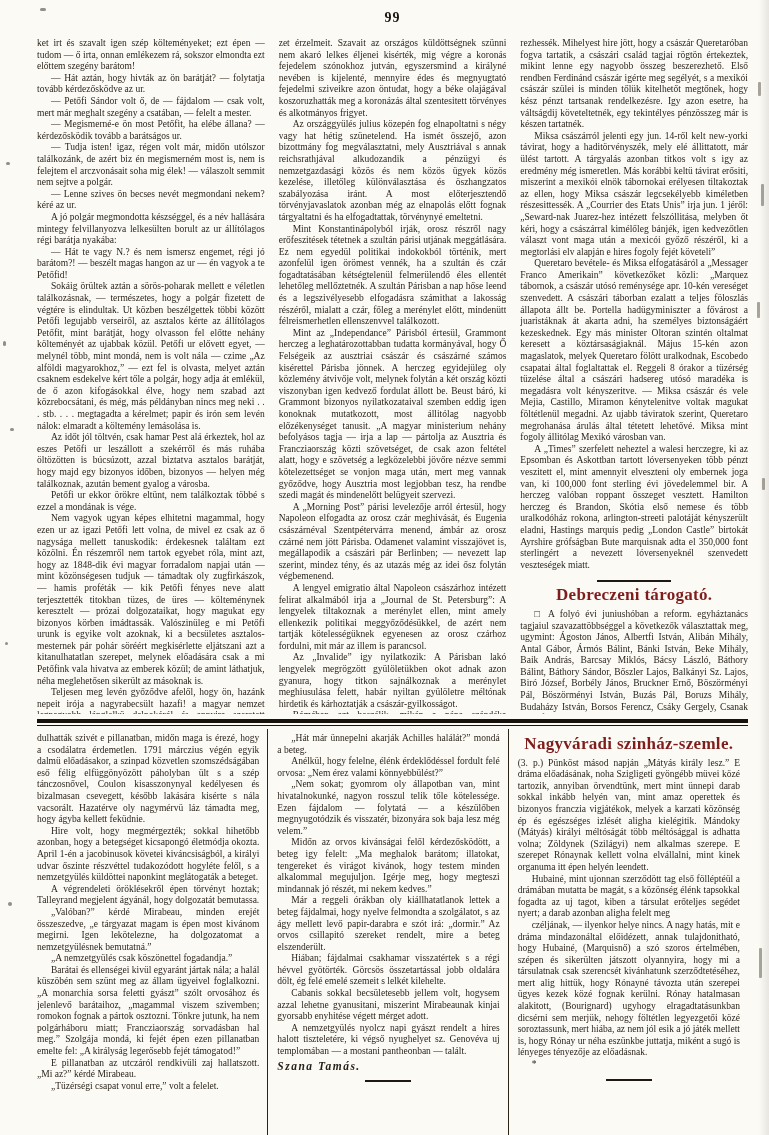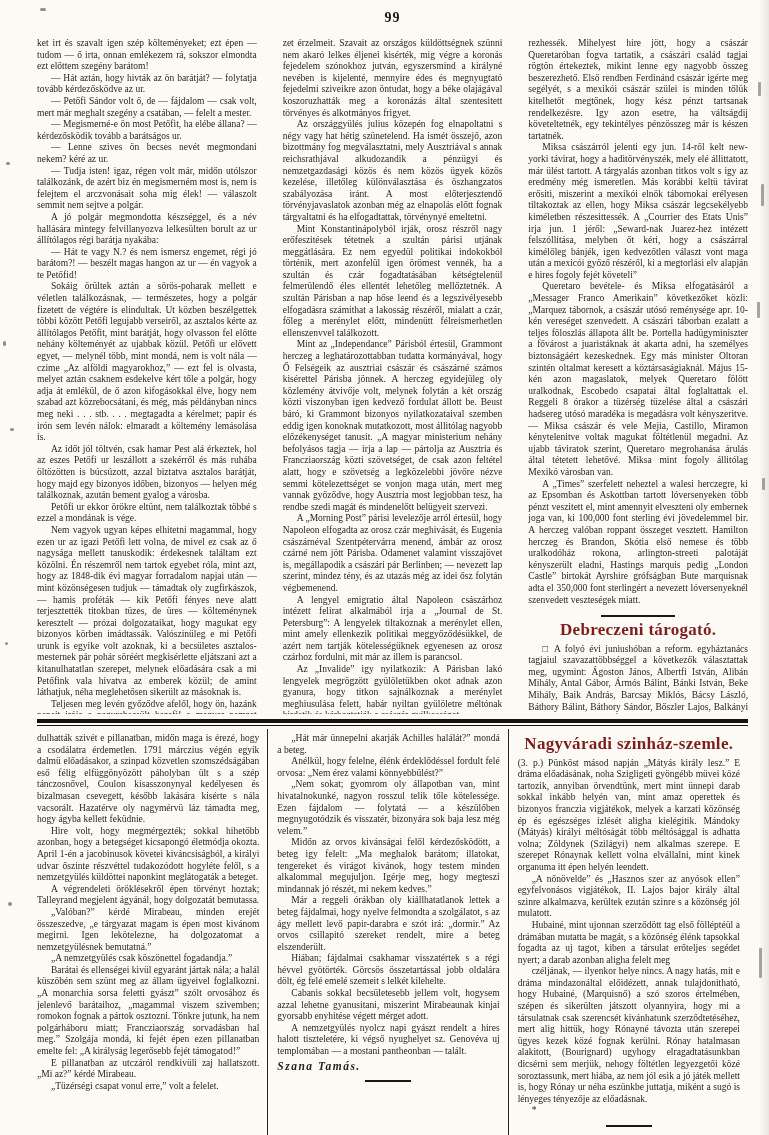--- a/index.html
+++ b/index.html
@@ -9,21 +9,21 @@
     background:#fbfaf5;
     font-family:"Liberation Serif","DejaVu Serif",serif;
     color:#261f16;
     overflow:hidden;
   }
   .content{position:absolute;left:37px;right:21px;top:8px;}
   .pagenum{
     text-align:center;font-weight:bold;font-size:14px;
     letter-spacing:1px;margin:2px 0 12px 0;color:#1d1811;
   }
-  .top-section{display:flex;gap:26px;height:676px;overflow:hidden;}
+  .top-section{display:flex;gap:14px;height:676px;overflow:hidden;}
   .col{flex:1;text-align:justify;font-size:9.5px;line-height:11.6px;overflow:hidden;}
   .para{margin:0;text-indent:14px;}
   .cont .para:first-child{text-indent:0;}
   .short-rule{width:74px;border:0;border-top:2px solid #1d1811;margin:9px auto 0 auto;}
   .heading{
     text-align:center;font-size:18px;font-weight:bold;
     margin:7px 0 8px 0;color:#7f1d1d;letter-spacing:0.3px;
     font-family:"Liberation Serif","DejaVu Serif",serif;
   }
   .heading-sm{font-size:17px;}
@@ -72,22 +72,22 @@
     <div class="pagenum">99</div>
 
     <div class="top-section">
 
       <div class="col">
         <div class="cont">
             <p class="para">ket irt és szavalt igen szép költeményeket; ezt épen — tudom — ő irta, onnan emlékezem rá, sokszor elmondta ezt előttem szegény barátom!</p>
             <p class="para">— Hát aztán, hogy hivták az ön barátját? — folytatja tovább kérdezősködve az ur.</p>
             <p class="para">— Petőfi Sándor volt ő, de — fájdalom — csak volt, mert már meghalt szegény a csatában, — felelt a mester.</p>
             <p class="para">— Megismerné-e ön most Petőfit, ha elébe állana? — kérdezősködik tovább a barátságos ur.</p>
+            <p class="para">— Tudja isten! igaz, régen volt már, midőn utólszor találkozánk, de azért biz én megismerném most is, nem is felejtem el arczvonásait soha mig élek! — válaszolt semmit nem sejtve a polgár.</p>
             <p class="para">— Lenne szives ön becses nevét megmondani nekem? kéré az ur.</p>
-            <p class="para">— Tudja isten! igaz, régen volt már, midőn utólszor találkozánk, de azért biz én megismerném most is, nem is felejtem el arczvonásait soha mig élek! — válaszolt semmit nem sejtve a polgár.</p>
             <p class="para">A jó polgár megmondotta készséggel, és a név hallására mintegy felvillanyozva lelkesülten borult az ur állítólagos régi barátja nyakába:</p>
             <p class="para">— Hát te vagy N.? és nem ismersz engemet, régi jó barátom?! — beszélt magas hangon az ur — én vagyok a te Petőfid!</p>
             <p class="para">Sokáig örültek aztán a sörös-poharak mellett e véletlen találkozásnak, — természetes, hogy a polgár fizetett de végtére is elindultak. Ut közben beszélgettek többi között Petőfi legujabb verseiről, az asztalos kérte az állítólagos Petőfit, mint barátját, hogy olvasson fel előtte nehány költeményét az ujabbak közül. Petőfi ur elővett egyet, — melynél több, mint mondá, nem is volt nála — czime „Az alföldi magyarokhoz,” — ezt fel is olvasta, melyet aztán csaknem esdekelve kért tőle a polgár, hogy adja át emlékül, de ő azon kifogásokkal élve, hogy nem szabad azt közrebocsátani, és még, más példányban nincs meg neki . . . stb. . . . megtagadta a kérelmet; papir és irón sem levén nálok: elmaradt a költemény lemásolása is.</p>
             <p class="para">Az időt jól töltvén, csak hamar Pest alá érkeztek, hol az eszes Petőfi ur leszállott a szekérről és más ruhába öltözötten is búcsúzott, azzal biztatva asztalos barátját, hogy majd egy bizonyos időben, bizonyos — helyen még találkoznak, azután bement gyalog a városba.</p>
             <p class="para">Petőfi ur ekkor örökre eltünt, nem találkoztak többé s ezzel a mondának is vége.</p>
             <p class="para">Nem vagyok ugyan képes elhitetni magammal, hogy ezen ur az igazi Petőfi lett volna, de mivel ez csak az ő nagysága mellett tanuskodik: érdekesnek találtam ezt közölni. Én részemről nem tartok egyebet róla, mint azt, hogy az 1848-dik évi magyar forradalom napjai után — mint közönségesen tudjuk — támadtak oly zugfirkászok, — hamis proféták — kik Petőfi fényes neve alatt terjesztették titokban tüzes, de üres — költeménynek keresztelt — prózai dolgozataikat, hogy magukat egy bizonyos körben imádtassák. Valószinüleg e mi Petőfi urunk is egyike volt azoknak, ki a becsületes asztalos-mesternek pár pohár söréért megkisérlette eljátszani azt a kitanulhatatlan szerepet, melynek előadására csak a mi Petőfink vala hivatva az emberek közül; de amint láthatjuk, néha meglehetősen sikerült az másoknak is.</p>
             <p class="para">Teljesen meg levén győződve afelől, hogy ön, hazánk nepeit irója a nagyrabecsült hazafi! a magyar nemzet legnagyobb lánglelkü dalnokáról és annyira szeretett barátjáról nagy érdekeltséggel fogja olvasni e népies mondát, habár ez — szerintem — történeti alap nélkül való is: bátorkodtam ezt szerény nyilt levelemben önnel s egyszersmind e becses lapok tisztelt olvasóival is megismertetni.</p>
           </div>
 
       </div>
@@ -151,21 +151,20 @@
             <p class="para">A nemzetgyülés nyolcz napi gyászt rendelt a hires halott tiszteletére, ki végső nyughelyet sz. Genovéva uj templomában — a mostani pantheonban — talált.</p>
           </div>
         <p class="sig-italic">Szana Tamás.</p>
         <hr class="end-rule">
       </div>
 
       <div class="bcol bcol-sep">
         <h2 class="heading heading-sm" style="margin-top:5px;">Nagyváradi szinház-szemle.</h2>
         <div class="cont">
             <p class="para">(3. p.) Pünköst másod napján „Mátyás király lesz.” E dráma előadásának, noha Szigligeti gyöngébb müvei közé tartozik, annyiban örvendtünk, mert mint ünnepi darab sokkal inkább helyén van, mint amaz operettek és bizonyos franczia vigjátékok, melyek a karzati közönség ép és egészséges izlését aligha kielégitik. Mándoky (Mátyás) királyi méltóságát több méltósággal is adhatta volna; Zöldynek (Szilágyi) nem alkalmas szerepe. E szerepet Rónaynak kellett volna elvállalni, mint kinek organuma itt épen helyén leendett.</p>
-            <p class="para">„A nőnövelde” és „Hasznos szer az anyósok ellen” egyfelvonásos vigjátékok, II. Lajos bajor király által szinre alkalmazva, kerültek ezután szinre s a közönség jól mulatott.</p>
             <p class="para">Hubainé, mint ujonnan szerződött tag első fölléptéül a drámában mutatta be magát, s a közönség élénk tapsokkal fogadta az uj tagot, kiben a társulat erőteljes segédet nyert; a darab azonban aligha felelt meg</p>
             <p class="para">czéljának, — ilyenkor helye nincs. A nagy hatás, mit e dráma mindazonáltal előidézett, annak tulajdonitható, hogy Hubainé, (Marquisnő) a szó szoros értelmében, szépen és sikerülten játszott olyannyira, hogy mi a társulatnak csak szerencsét kivánhatunk szerződtetéséhez, mert alig hittük, hogy Rónayné távozta után szerepei ügyes kezek közé fognak kerülni. Rónay hatalmasan alakitott, (Bourignard) ugyhogy elragadtatásunkban dicsérni sem merjük, nehogy föltétlen legyezgetői közé soroztassunk, mert hiába, az nem jól esik a jó játék mellett is, hogy Rónay ur néha eszünkbe juttatja, miként a sugó is lényeges tényezője az előadásnak.</p>
             <p class="para">*</p>
           </div>
         <hr class="end-rule">
       </div>
 
     </div>
 
   </div>

